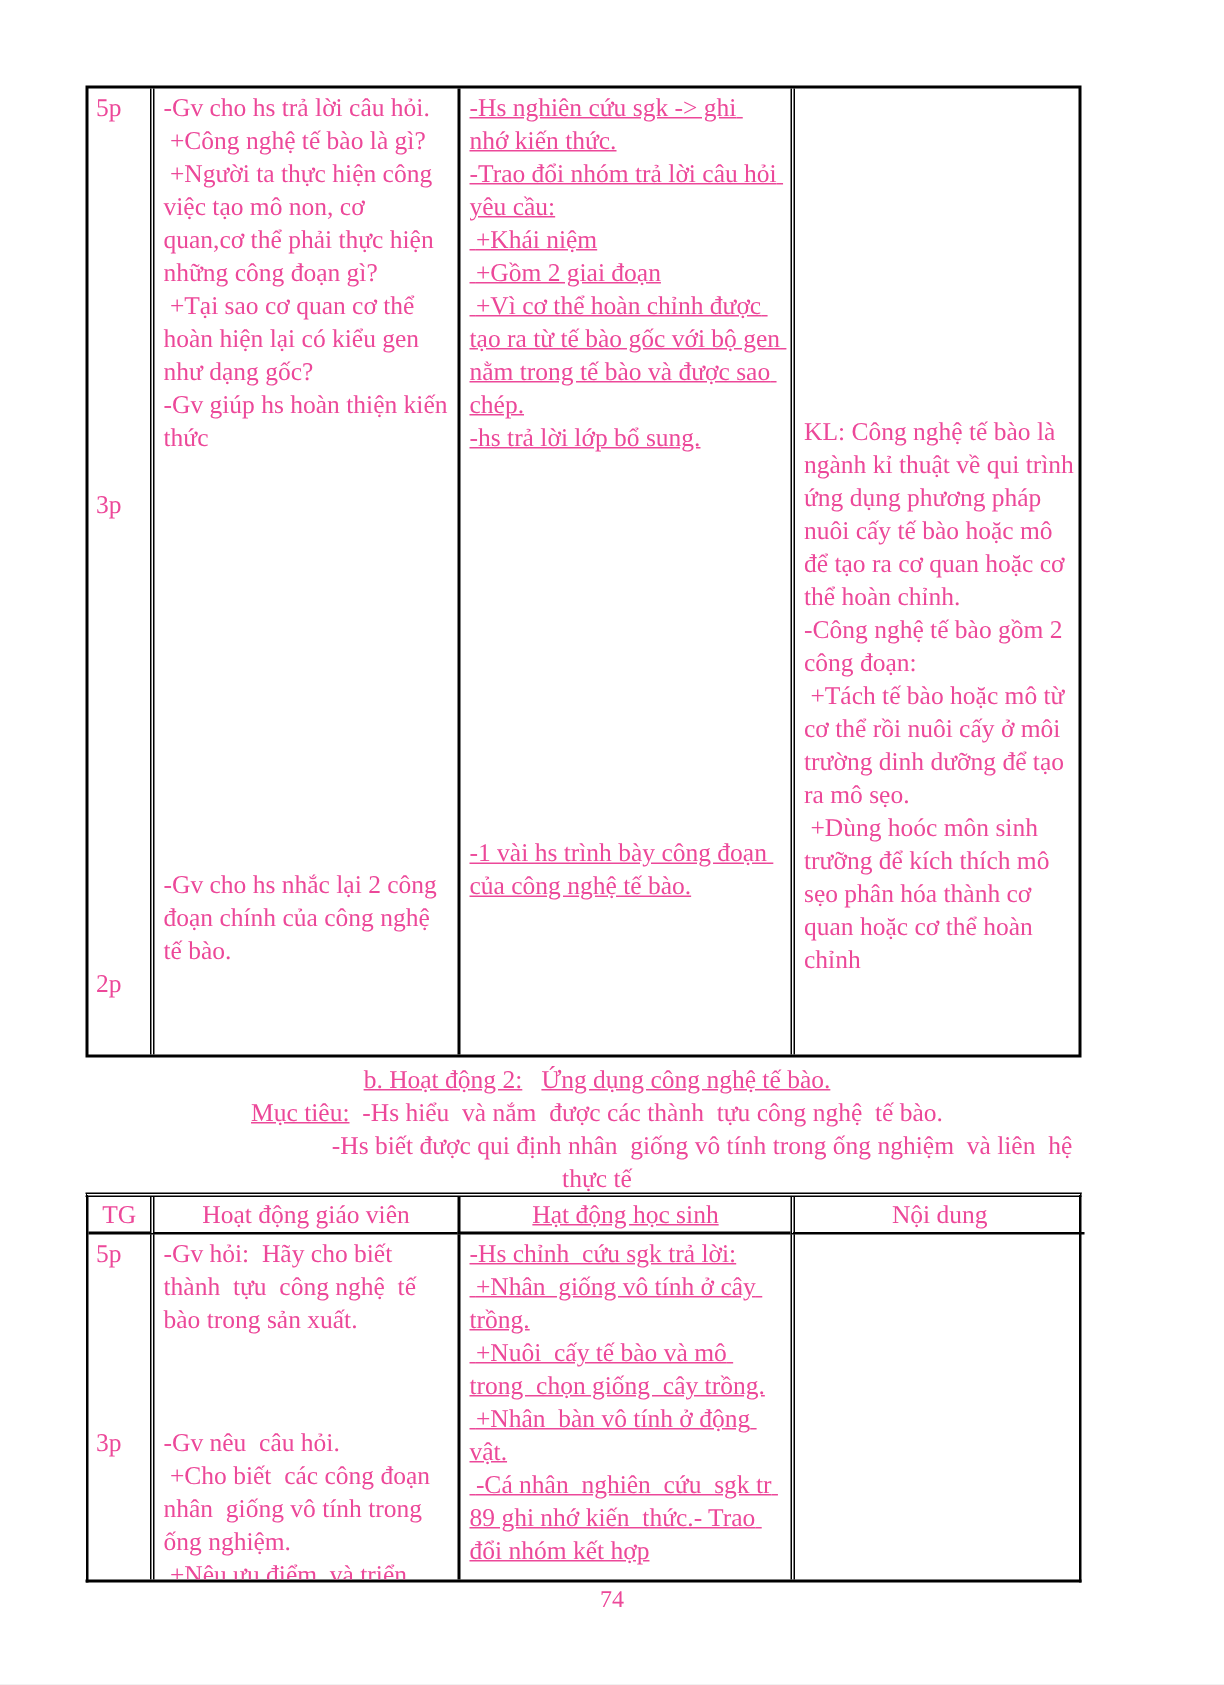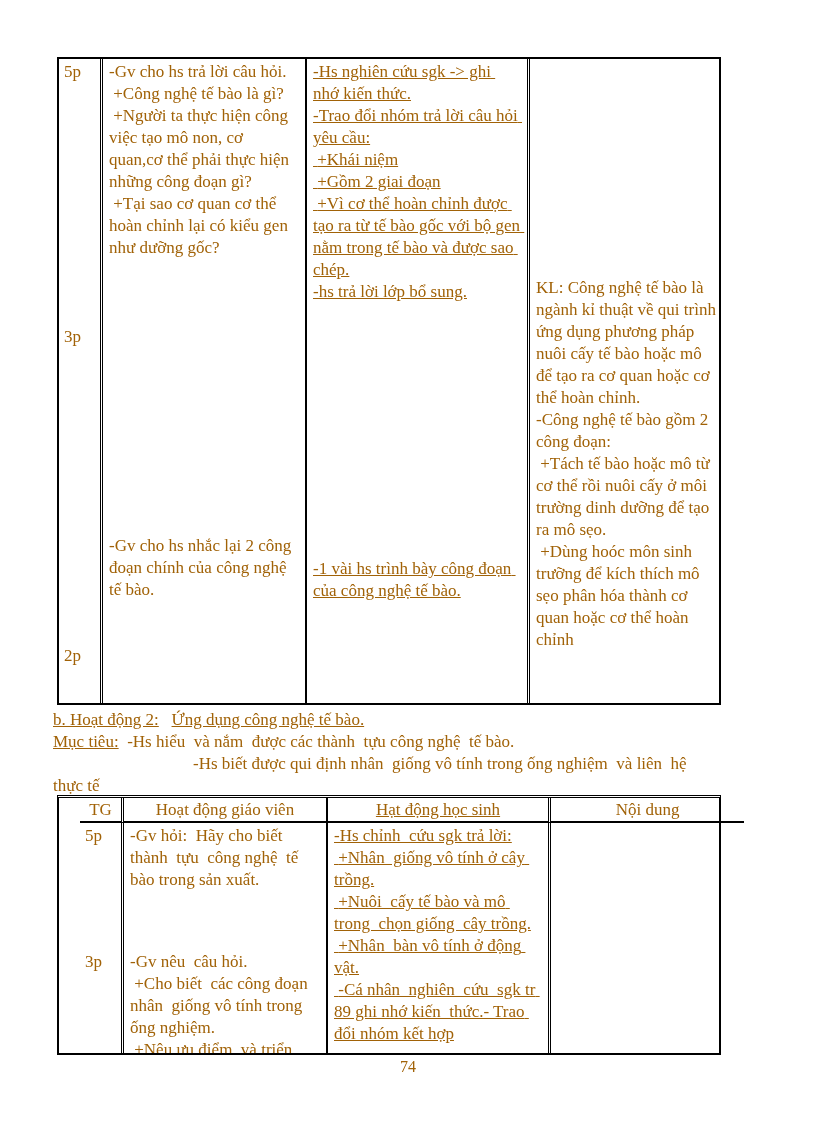--- a/index.html
+++ b/index.html
@@ -2,35 +2,35 @@
 <html><head>
 <meta charset="utf-8">
 <style>
   html,body{margin:0;padding:0;background:#e8e8e8;}
   .page{
     position:relative;
     width:816px;height:1123px;
     background:#ffffff;
     margin:0 auto;
     font-family:"Liberation Serif","DejaVu Serif",serif;
-    color:#a16207;
+    color:#ec4899;
     overflow:hidden;
   }
   .tbl{
     position:absolute;
     left:57px;
     width:664px;
     display:grid;
     grid-template-columns:41px 205px 222px 196px;
     border:2px solid #000;
     box-sizing:border-box;
     background:#fff;
   }
   .tbl1{top:57px;height:648px;}
-  .tbl2{top:795px;height:260px;border-top:3px double #000;grid-template-rows:25px 1fr;padding-left:21px;}
+  .tbl2{top:795px;height:260px;border-top:3px double #000;grid-template-rows:25px 1fr;}
   .cell{
     box-sizing:border-box;
     padding:2px 6px 2px 6px;
     overflow:hidden;
     position:relative;
     font-size:17px;
     line-height:22px;
   }
   .bl-double{border-left:3px double #000;}
   .bl-solid{border-left:2px solid #000;text-decoration:underline;}
@@ -46,20 +46,21 @@
     line-height:22px;
   }
   .tg-col{padding-left:5px;}
   .section{
     position:absolute;
     left:53px;
     top:709px;
     width:690px;
     font-size:17px;
     line-height:22px;
+    text-align:center;
   }
   .section div{white-space:pre-wrap;}
   .u{text-decoration:underline;}
   .obj2{padding-left:140px;}
   .page-num{
     position:absolute;
     top:1058px;
     left:0;width:100%;
     text-align:center;
     font-size:16px;
@@ -73,21 +74,22 @@
   <div class="tbl tbl1">
     <div class="cell tg-col">
       <p>5p</p>
       <p style="margin-top:243px">3p</p>
       <p style="margin-top:297px">2p</p>
     </div>
     <div class="cell bl-double">
       <p>-Gv cho hs trả lời câu hỏi.</p>
       <p> +Công nghệ tế bào là gì?</p>
       <p> +Người ta thực hiện công việc tạo mô non, cơ quan,cơ thể phải thực hiện những công đoạn gì?</p>
-      <p> +Tại sao cơ quan cơ thể hoàn chỉnh lại có kiểu gen như dưỡng gốc?</p>
+      <p> +Tại sao cơ quan cơ thể hoàn hiện lại có kiểu gen như dạng gốc?</p>
+      <p>-Gv giúp hs hoàn thiện kiến thức</p>
       <p style="margin-top:276px">-Gv cho hs nhắc lại 2 công đoạn chính của công nghệ tế bào.</p>
     </div>
     <div class="cell bl-solid">
       <p>-Hs nghiên cứu sgk -&gt; ghi nhớ kiến thức.</p>
       <p>-Trao đổi nhóm trả lời câu hỏi yêu cầu:</p>
       <p> +Khái niệm</p>
       <p> +Gồm 2 giai đoạn</p>
       <p> +Vì cơ thể hoàn chỉnh được tạo ra từ tế bào gốc với bộ gen nằm trong tế bào và được sao chép.</p>
       <p>-hs trả lời lớp bổ sung.</p>
       <p style="margin-top:255px">-1 vài hs trình bày công đoạn của công nghệ tế bào.</p>

